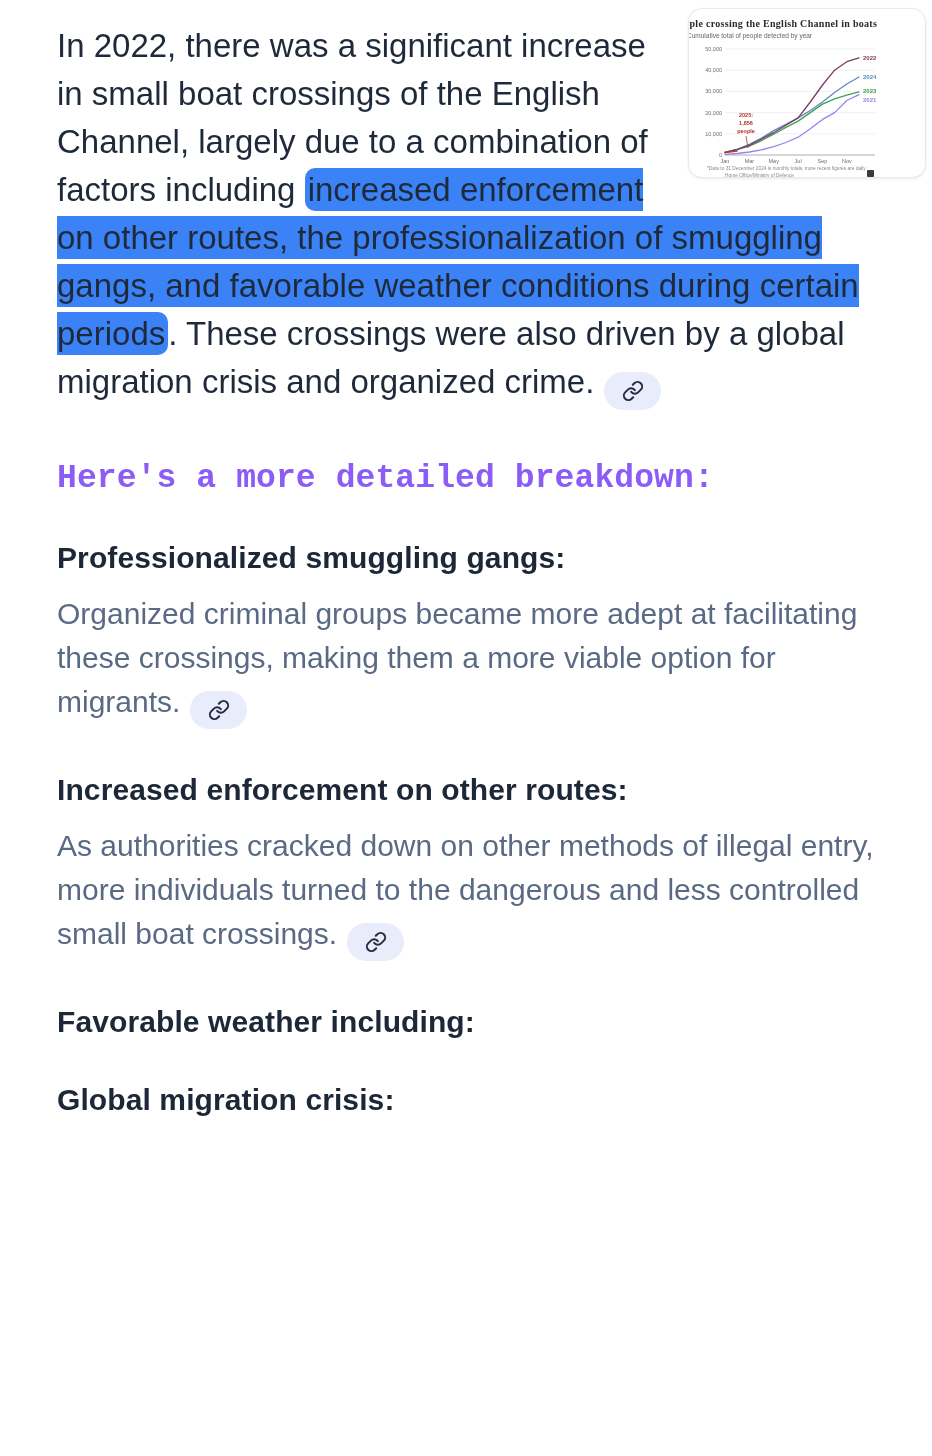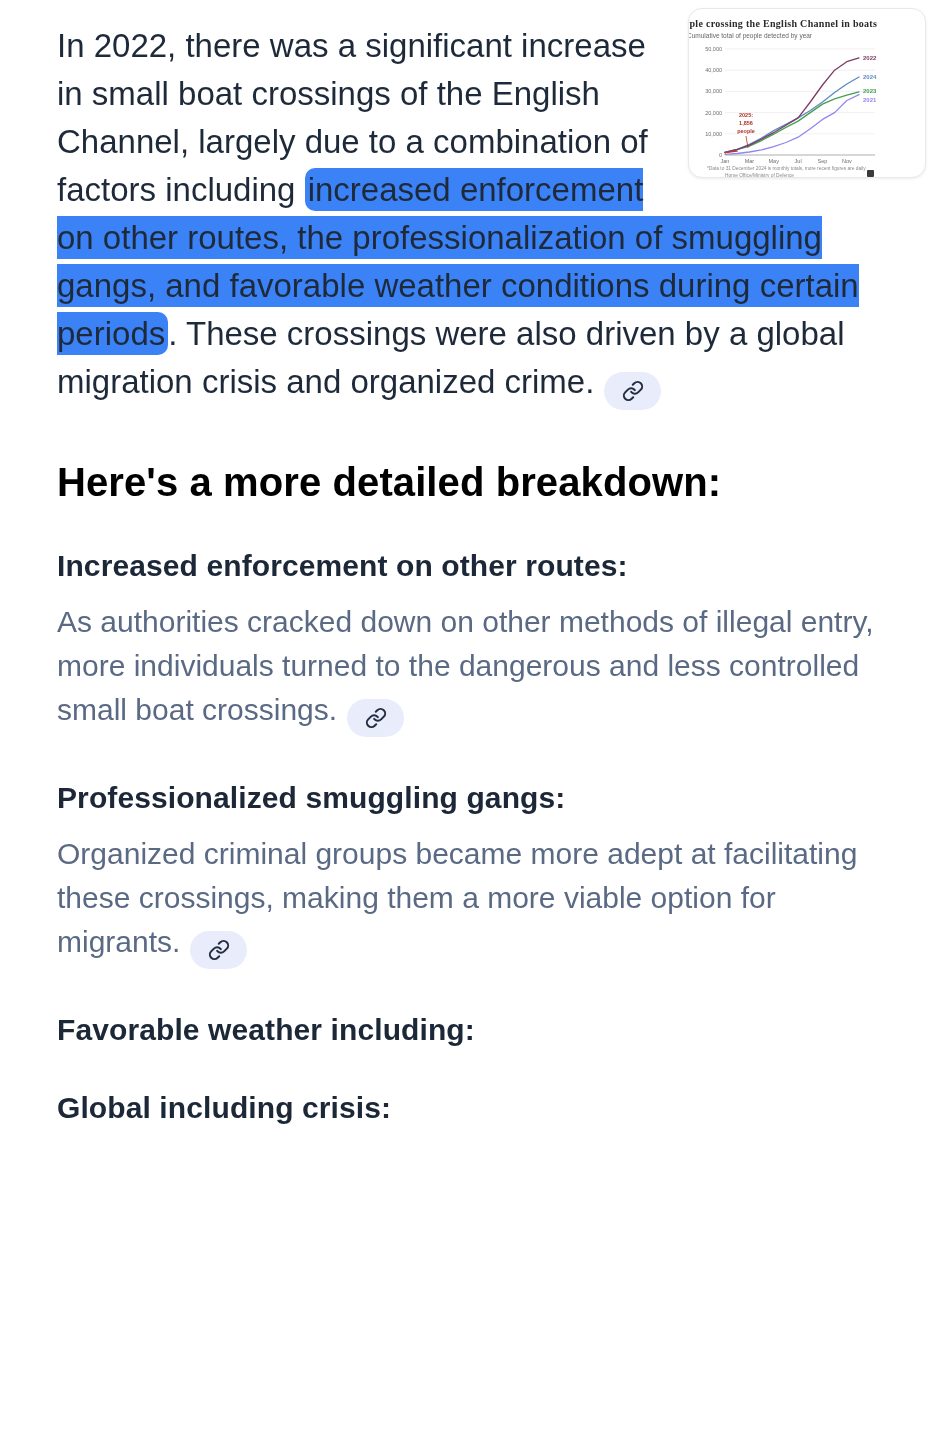--- a/index.html
+++ b/index.html
@@ -37,25 +37,26 @@
     border-radius: 19px;
     background: #e9edfb;
     margin-left: 10px;
     vertical-align: -9px;
     cursor: pointer;
   }
   .chip svg { width: 22px; height: 22px; }
 
   
   h2 {
-    font-size: 40px;
+    font-size: 33px;
     font-weight: 700;
-    color: #000000;
+    color: #8b5cf6;
     margin-top: 50px;
     letter-spacing: 0.1px;
+    font-family: Liberation Mono, monospace;
   }
   h3 {
     font-size: 30px;
     font-weight: 700;
     color: #1c2838;
     margin-top: 44px;
     letter-spacing: 0.1px;
   }
   .body {
     font-size: 30px;
@@ -159,40 +160,40 @@
   <p class="answer"><span>In 2022, there was a significant increase in small boat crossings of the English Channel, largely due to a combination of factors including </span><span class="hl">increased enforcement on other routes, the professionalization of smuggling gangs, and favorable weather conditions during certain periods</span><span>. These crossings were also driven by a global migration crisis and organized crime.</span><span class="chip">
         <svg viewBox="0 0 24 24" fill="none" stroke="#242d42" stroke-width="2.2" stroke-linecap="round" stroke-linejoin="round">
           <path d="M10 13a5 5 0 0 0 7.54.54l3-3a5 5 0 0 0-7.07-7.07l-1.72 1.71"></path>
           <path d="M14 11a5 5 0 0 0-7.54-.54l-3 3a5 5 0 0 0 7.07 7.07l1.71-1.71"></path>
         </svg>
       </span></p>
 
   <h2>Here's a more detailed breakdown:</h2>
 
   <section>
-    <h3>Increased enforcement on other routes:</h3>
-    <p class="body"><span>As authorities cracked down on other methods of illegal entry, more individuals turned to the dangerous and less controlled small boat crossings.</span><span class="chip">
+    <h3>Professionalized smuggling gangs:</h3>
+    <p class="body"><span>Organized criminal groups became more adept at facilitating these crossings, making them a more viable option for migrants.</span><span class="chip">
           <svg viewBox="0 0 24 24" fill="none" stroke="#242d42" stroke-width="2.2" stroke-linecap="round" stroke-linejoin="round">
             <path d="M10 13a5 5 0 0 0 7.54.54l3-3a5 5 0 0 0-7.07-7.07l-1.72 1.71"></path>
             <path d="M14 11a5 5 0 0 0-7.54-.54l-3 3a5 5 0 0 0 7.07 7.07l1.71-1.71"></path>
           </svg>
         </span></p>
   </section>
 
   <section>
-    <h3>Professionalized smuggling gangs:</h3>
-    <p class="body"><span>Organized criminal groups became more adept at facilitating these crossings, making them a more viable option for migrants.</span><span class="chip">
+    <h3>Increased enforcement on other routes:</h3>
+    <p class="body"><span>As authorities cracked down on other methods of illegal entry, more individuals turned to the dangerous and less controlled small boat crossings.</span><span class="chip">
           <svg viewBox="0 0 24 24" fill="none" stroke="#242d42" stroke-width="2.2" stroke-linecap="round" stroke-linejoin="round">
             <path d="M10 13a5 5 0 0 0 7.54.54l3-3a5 5 0 0 0-7.07-7.07l-1.72 1.71"></path>
             <path d="M14 11a5 5 0 0 0-7.54-.54l-3 3a5 5 0 0 0 7.07 7.07l1.71-1.71"></path>
           </svg>
         </span></p>
   </section>
 
   <section>
     <h3>Favorable weather including:</h3>
   </section>
 
   <section>
-    <h3>Global including crisis:</h3>
+    <h3>Global migration crisis:</h3>
   </section>
 
 </main>
 
 </body></html>

